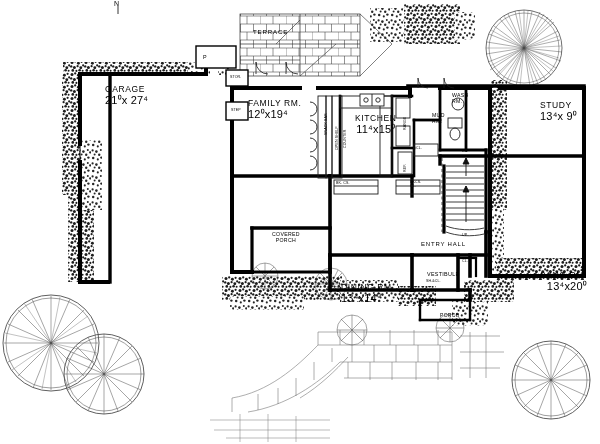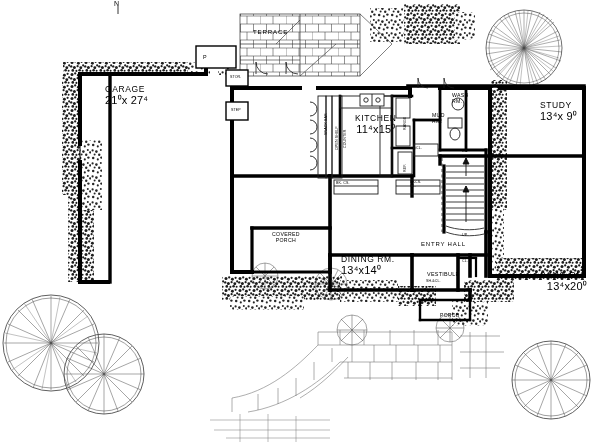--- a/index.html
+++ b/index.html
@@ -474,32 +474,36 @@
     </g>
   </svg>
 
   <div class="corner-mark" style="left:114px; top:0px;">N</div>
 
   <div class="room-label" style="left:105px; top:84px;">
     <span class="rl-name">GARAGE</span>
     <span class="rl-dim">21⁰x 27⁴</span>
   </div>
 
+  <div class="room-label" style="left:248px; top:98px;">
+    <span class="rl-name">FAMILY  RM.</span>
+    <span class="rl-dim">12⁰x19⁴</span>
+  </div>
 
   <div class="room-label" style="left:355px; top:113px;text-align:center;">
     <span class="rl-name">KITCHEN</span>
     <span class="rl-dim">11⁴x15⁰</span>
   </div>
 
   <div class="room-label" style="left:524px; top:100px;margin-left:16px;">
     <span class="rl-name">STUDY</span>
     <span class="rl-dim">13⁴x 9⁰</span>
   </div>
 
-  <div class="room-label" style="left:341px; top:254px;">
+  <div class="room-label" style="left:341px; top:282px;">
     <span class="rl-name">DINING  RM.</span>
     <span class="rl-dim">13⁴x14⁰</span>
   </div>
 
   <div class="room-label" style="left:535px; top:270px;text-align:right;">
     <span class="rl-name">LIVING  RM.</span>
     <span class="rl-dim">13⁴x20⁰</span>
   </div>
 
   <div class="med-label" style="left:253px; top:28px; font-size:6.2px;">TERRACE</div>

